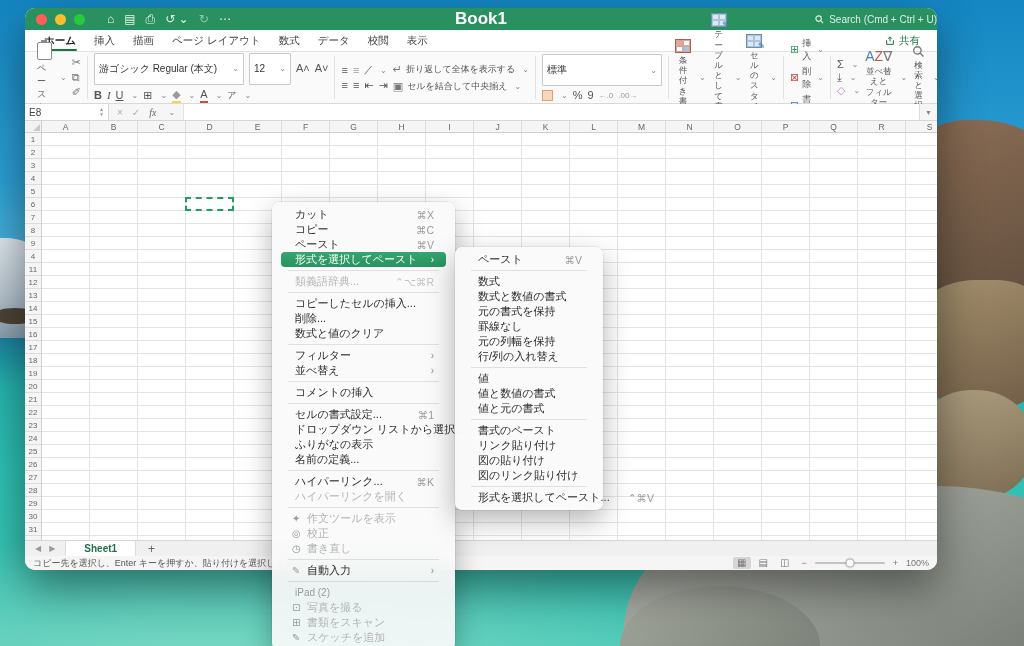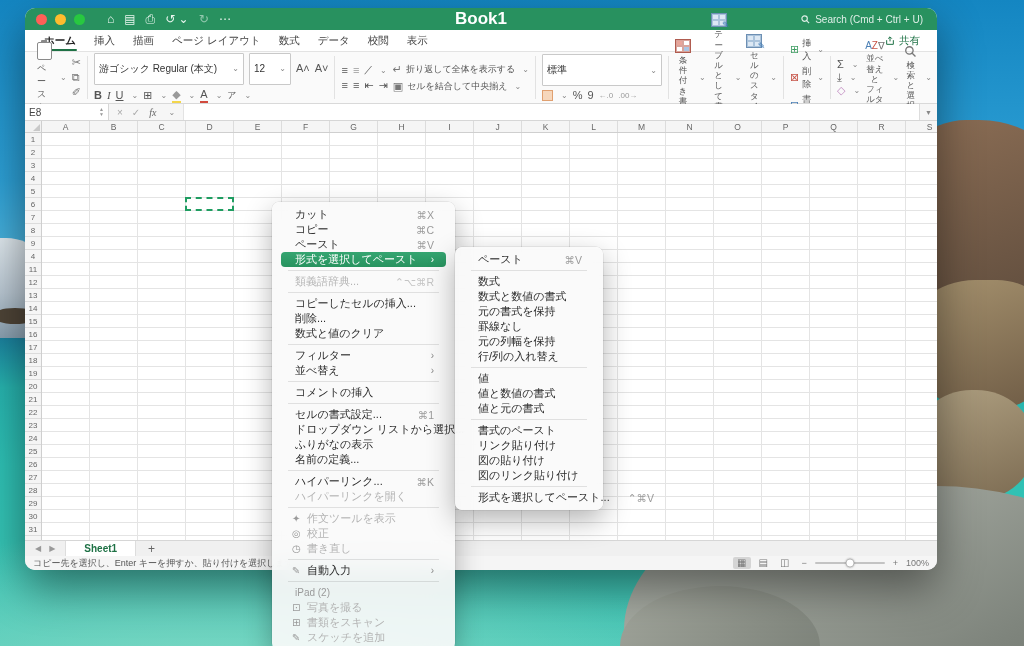--- a/index.html
+++ b/index.html
@@ -28,21 +28,21 @@
   .window{position:absolute; left:25px; top:8px; width:912px; height:562px;
     border-radius:10px; background:#fff; box-shadow:0 18px 45px rgba(0,0,0,.45); overflow:hidden;}
 
   .titlebar{position:absolute;left:0;top:0;width:100%;height:22px;background:var(--accent);display:flex;align-items:center;color:#eaf6ef;}
   .lights{display:flex;gap:8px;margin-left:11px;}
   .light{width:11px;height:11px;border-radius:50%;}
   .light.red{background:#ff5f57;} .light.yellow{background:#febc2e;} .light.green{background:#28c840;}
   .tb-icons{display:flex;gap:10px;margin-left:22px;font-size:12px;align-items:center;}
   .tb-icons span{cursor:default;line-height:1;}
   .tb-title{position:absolute;left:0;right:0;text-align:center;font-size:17px;font-weight:bold;color:#fff;pointer-events:none;}
-  .tb-search{margin-left:auto;margin-right:14px;display:flex;align-items:center;gap:5px;font-size:10px;color:rgba(255,255,255,.85);}
+  .tb-search{margin-left:auto;margin-right:0;display:flex;align-items:center;gap:5px;font-size:10px;color:rgba(255,255,255,.85);}
 
   .tabrow{position:absolute;left:0;top:22px;width:100%;height:22px;background:#fff;border-bottom:1px solid #e3e3e3;display:flex;align-items:center;padding:0 10px;}
   .tab{font-size:10.5px;color:#444;padding:0 9px;height:100%;display:flex;align-items:center;position:relative;cursor:default;}
   .tab.active{color:#222;font-weight:bold;}
   .tab.active::after{content:"";position:absolute;left:8px;right:8px;bottom:0;height:2.5px;background:var(--underline);border-radius:2px;}
   .share-btn{margin-left:auto;display:flex;align-items:center;gap:4px;font-size:10.5px;color:#1e7145;padding:2px 7px;border-radius:4px;}
 
   
   .ribbon{position:absolute;left:0;top:44px;width:100%;height:52px;background:#fafafa;border-bottom:1px solid #d9d9d9;display:flex;align-items:stretch;padding:4px 6px;font-size:9px;color:#555;}
   .rgroup{display:flex;align-items:center;gap:5px;padding:0 6px;border-right:1px solid #e2e2e2;}
@@ -344,21 +344,21 @@
           <div class="rrow">
               <span class="fmt-letter">⤓</span>
               <span class="chev">⌄</span>
             </div>
           <div class="rrow">
               <span class="fmt-letter" style="color:#c08ac0">◇</span>
               <span class="chev">⌄</span>
             </div>
         </div>
         <div class="bigbtn">
-          <span style="font-size:10px;color:#777"><span style="color:#4a7fb5">A</span><span style="color:#c65347">Z</span>∇</span>
+          <span style="font-size:14px;color:#777"><span style="color:#4a7fb5">A</span><span style="color:#c65347">Z</span>∇</span>
           <span class="twoline">
               <span>並べ替えと</span>
               <span>フィルター</span>
             </span>
         </div>
         <span class="chev">⌄</span>
         <div class="bigbtn">
           <svg class="icon-svg" width="13" height="13" viewBox="0 0 12 12">
               <circle cx="5" cy="5" r="3.4" fill="none" stroke="#777" stroke-width="1.2"></circle>
               <line x1="7.6" y1="7.6" x2="10.6" y2="10.6" stroke="#777" stroke-width="1.2"></line>

